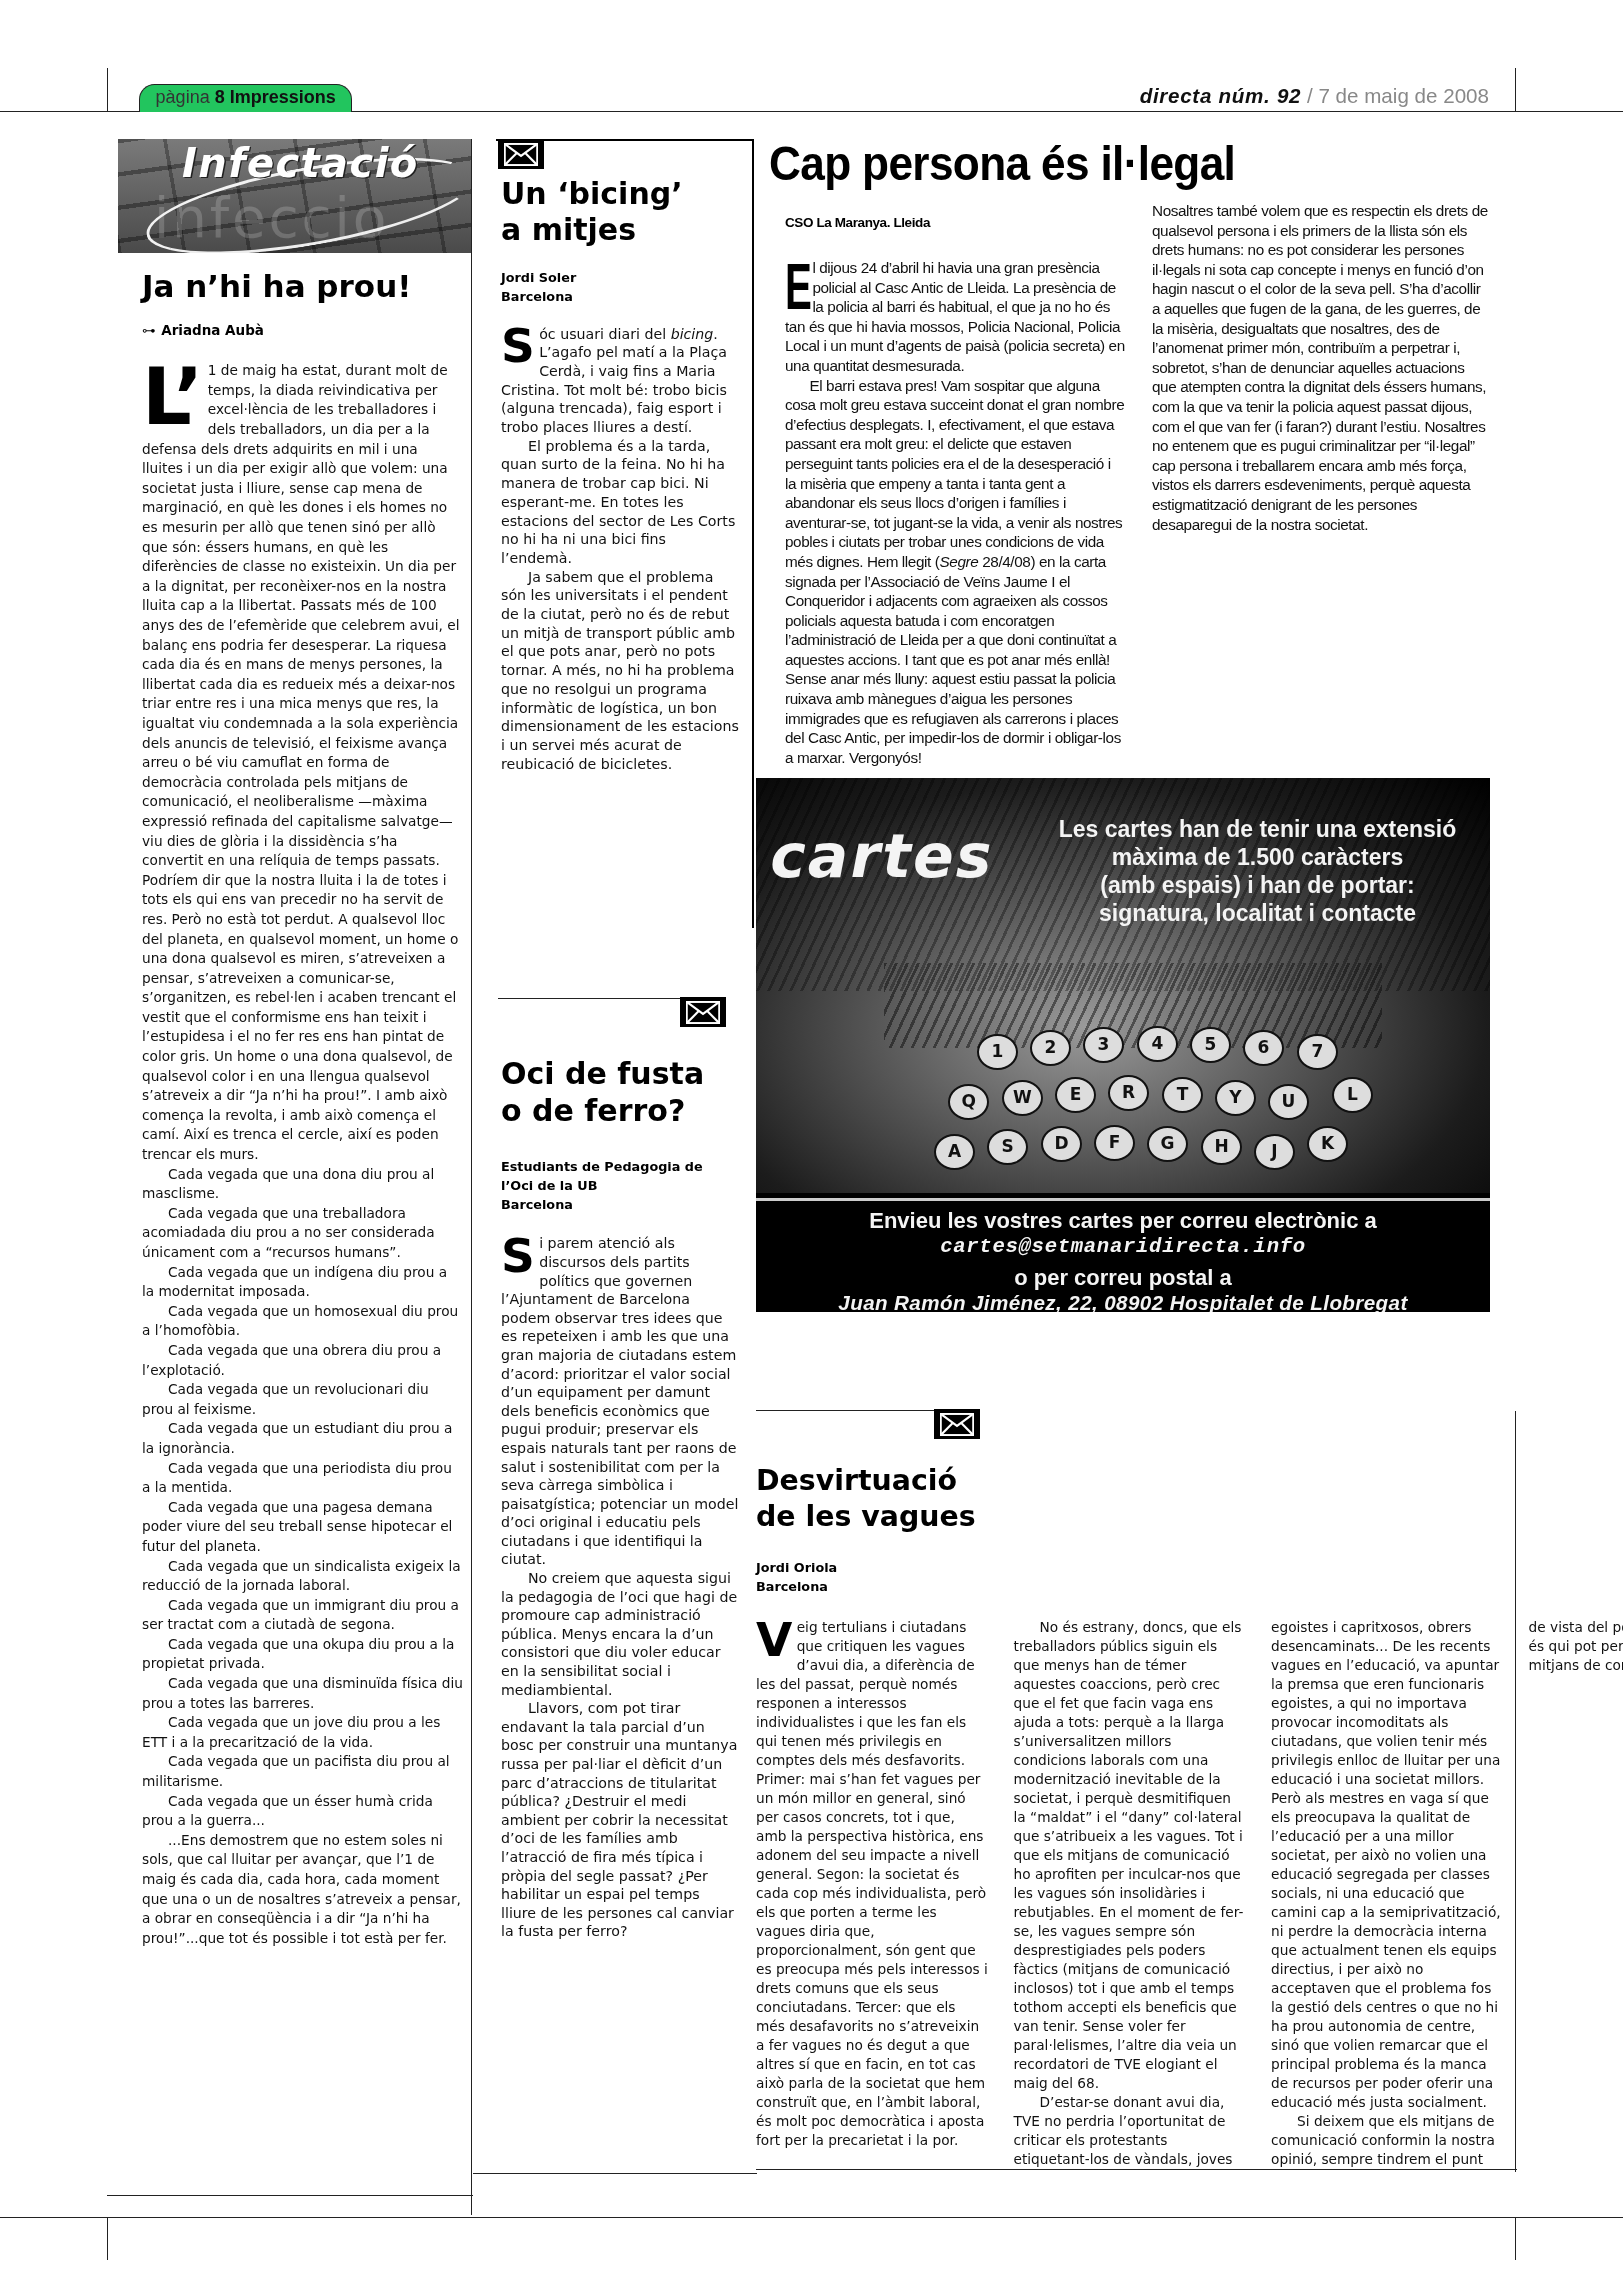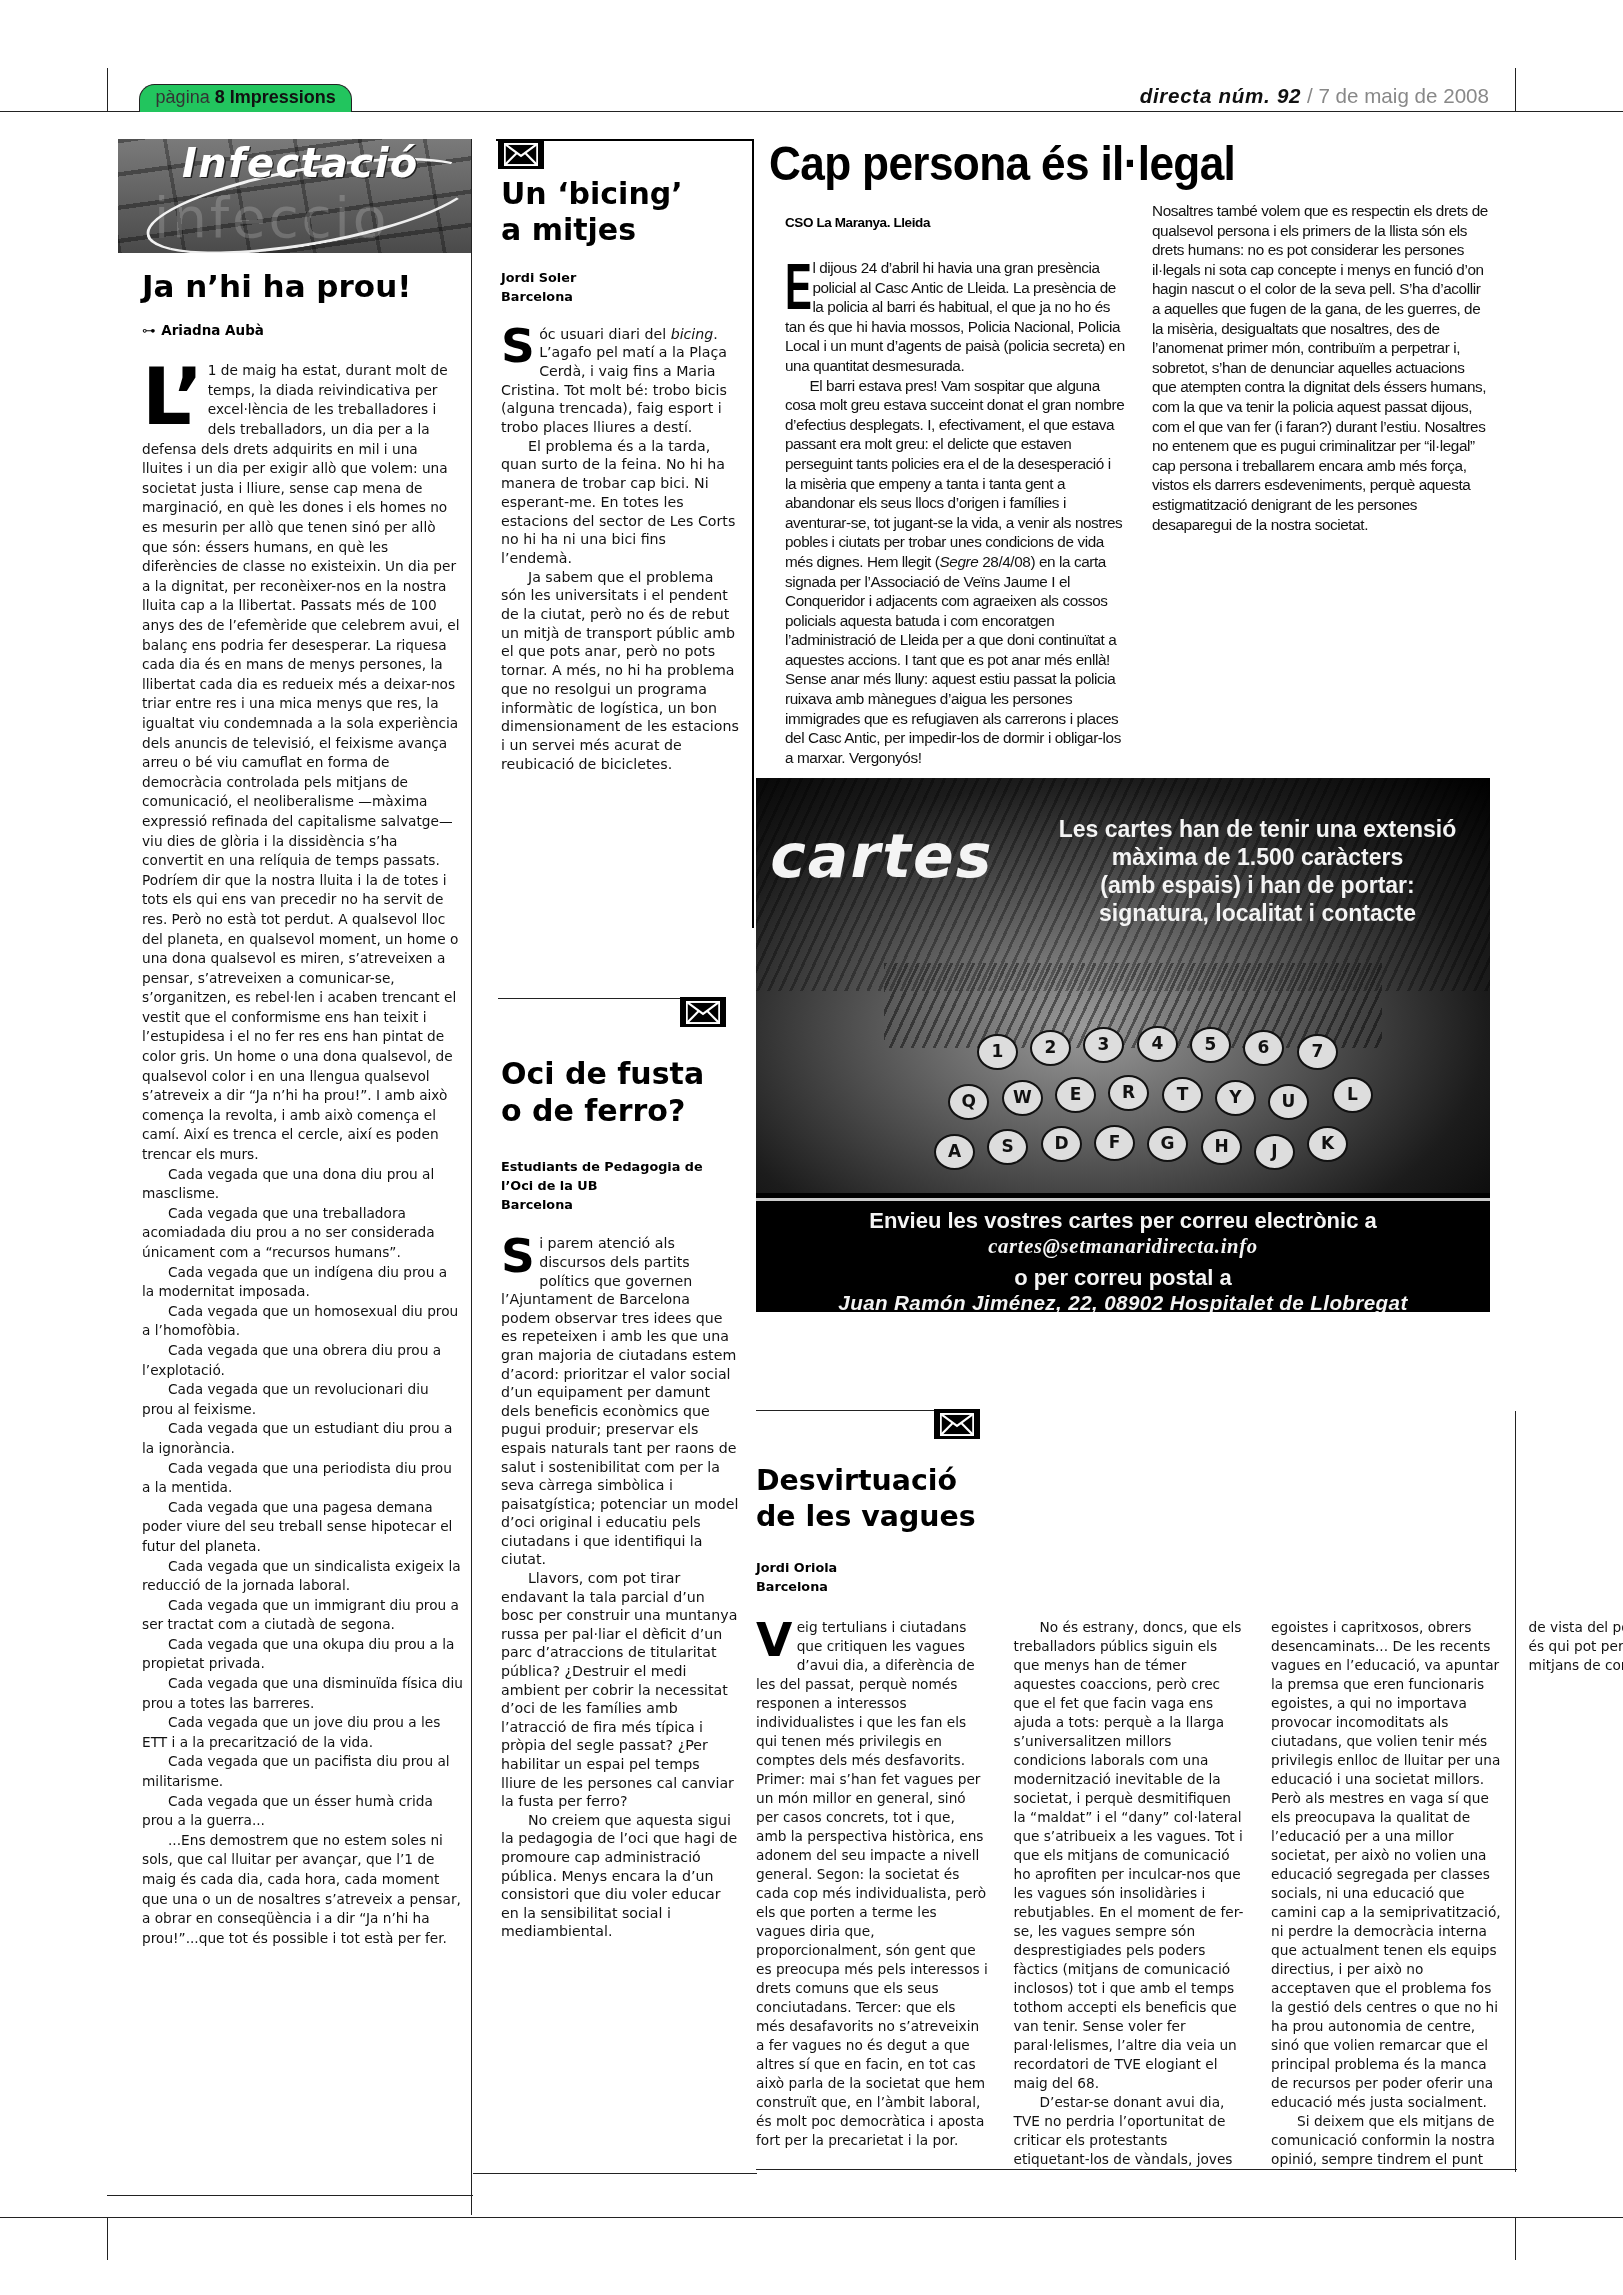--- a/index.html
+++ b/index.html
@@ -60,21 +60,21 @@
   .ad-art { position: absolute; left: 0; top: 0; width: 734px; height: 415px;
     background:
       radial-gradient(ellipse at 45% 60%, #9a9a9a 0%, #5a5a5a 35%, #1c1c1c 70%, #000 100%); }
   .ad-art .stripe { position: absolute; background: repeating-linear-gradient(115deg, rgba(0,0,0,0.55) 0 2.8px, transparent 2.8px 10px); }
   .ad-art .keys { position: absolute; left: 178px; top: 256px; width: 441px; height: 156px; }
   .key { position: absolute; width: 41px; height: 36px; border-radius: 50%; background: #ddd; border: 2.8px solid #111; font-family: "DejaVu Sans", sans-serif; font-weight: bold; font-size: 17px; color: #111; text-align: center; line-height: 30px; }
   .ad-word { position: absolute; left: 14.2px; top: 43px; font-family: "DejaVu Sans", sans-serif; font-weight: bold; font-style: italic; font-size: 60px; color: #f4f4f4; letter-spacing: 2.1px; }
   .ad-rules { position: absolute; left: 281px; top: 37px; width: 441px; text-align: center; font-family: "Liberation Sans", sans-serif; font-weight: bold; font-size: 23px; line-height: 28px; color: #f4f4f4; }
   .ad-bottom { position: absolute; left: 0; top: 420px; width: 734px; height: 114px; background: #000; border-top: 3.6px solid #ccc; text-align: center; color: #f4f4f4; }
   .ad-bottom .l1 { font-family: "Liberation Sans", sans-serif; font-weight: bold; font-size: 22px; line-height: 27px; margin-top: 5.7px; }
-  .ad-bottom .l2 { font-family: Liberation Serif, serif; font-weight: bold; font-style: italic; font-size: 20.6px; line-height: 25.6px; letter-spacing: 0.7px; }
+  .ad-bottom .l2 { font-family: Liberation Mono, monospace; font-weight: bold; font-style: italic; font-size: 20.6px; line-height: 25.6px; letter-spacing: 0.7px; }
   .ad-bottom .l3 { font-family: "Liberation Sans", sans-serif; font-weight: bold; font-size: 22px; line-height: 27px; margin-top: 4.3px; }
   .ad-bottom .l4 { font-family: "Liberation Sans", sans-serif; font-weight: bold; font-style: italic; font-size: 20.6px; line-height: 24px; letter-spacing: 0.4px; }
 
   .italic { font-style: italic; }
 </style>
 </head>
 <body>
 
 <div class="hline" style="left:0; top:111px; width:1623px;"></div>
 <div class="hline" style="left:0; top:2217px; width:1623px;"></div>
@@ -170,22 +170,22 @@
     <span>Oci de fusta</span><br>
     <span>o de ferro?</span>
   </h2>
   <div class="byline" style="margin-top:28.4px; font-size:12.8px; line-height:19px;">
     <div>Estudiants de Pedagogia de</div>
     <div>l’Oci de la UB</div>
     <div>Barcelona</div>
   </div>
   <div class="body-text" style="margin-top:20px; font-size:14.2px; line-height:18.6px;">
     <p class="first"><span class="dropcap med">S</span><span>i parem atenció als discursos dels partits polítics que governen l’Ajuntament de Barcelona podem observar tres idees que es repeteixen i amb les que una gran majoria de ciutadans estem d’acord: prioritzar el valor social d’un equipament per damunt dels beneficis econòmics que pugui produir; preservar els espais naturals tant per raons de salut i sostenibilitat com per la seva càrrega simbòlica i paisatgística; potenciar un model d’oci original i educatiu pels ciutadans i que identifiqui la ciutat.</span></p>
+    <p>No creiem que aquesta sigui la pedagogia de l’oci que hagi de promoure cap administració pública. Menys encara la d’un consistori que diu voler educar en la sensibilitat social i mediambiental.</p>
     <p>Llavors, com pot tirar endavant la tala parcial d’un bosc per construir una muntanya russa per pal·liar el dèficit d’un parc d’atraccions de titularitat pública? ¿Destruir el medi ambient per cobrir la necessitat d’oci de les famílies amb l’atracció de fira més típica i pròpia del segle passat? ¿Per habilitar un espai pel temps lliure de les persones cal canviar la fusta per ferro?</p>
-    <p>No creiem que aquesta sigui la pedagogia de l’oci que hagi de promoure cap administració pública. Menys encara la d’un consistori que diu voler educar en la sensibilitat social i mediambiental.</p>
   </div>
 </div>
 <div class="hline" style="left:473px; top:2173px; width:284px;"></div>
 
 <div class="col" style="left:769px; top:135px; width:718px;">
   <h1 class="headline" style="font-family:'Liberation Sans', sans-serif; font-size:48px; line-height:57px; letter-spacing:-0.7px; transform:scaleX(0.92); transform-origin:left;">Cap persona és il·legal</h1>
 </div>
 <div class="col condensed" style="left:785px; top:213px; width:340px;">
   <div class="byline" style="font-family:Liberation Sans, sans-serif; font-size:13.5px; margin-bottom:25px;">CSO La Maranya. Lleida</div>
   <p class="first"><span class="dropcap tall">E</span><span>l dijous 24 d’abril hi havia una gran presència policial al Casc Antic de Lleida. La presència de la policia al barri és habitual, el que ja no ho és tan és que hi havia mossos, Policia Nacional, Policia Local i un munt d’agents de paisà (policia secreta) en una quantitat desmesurada.</span></p>

